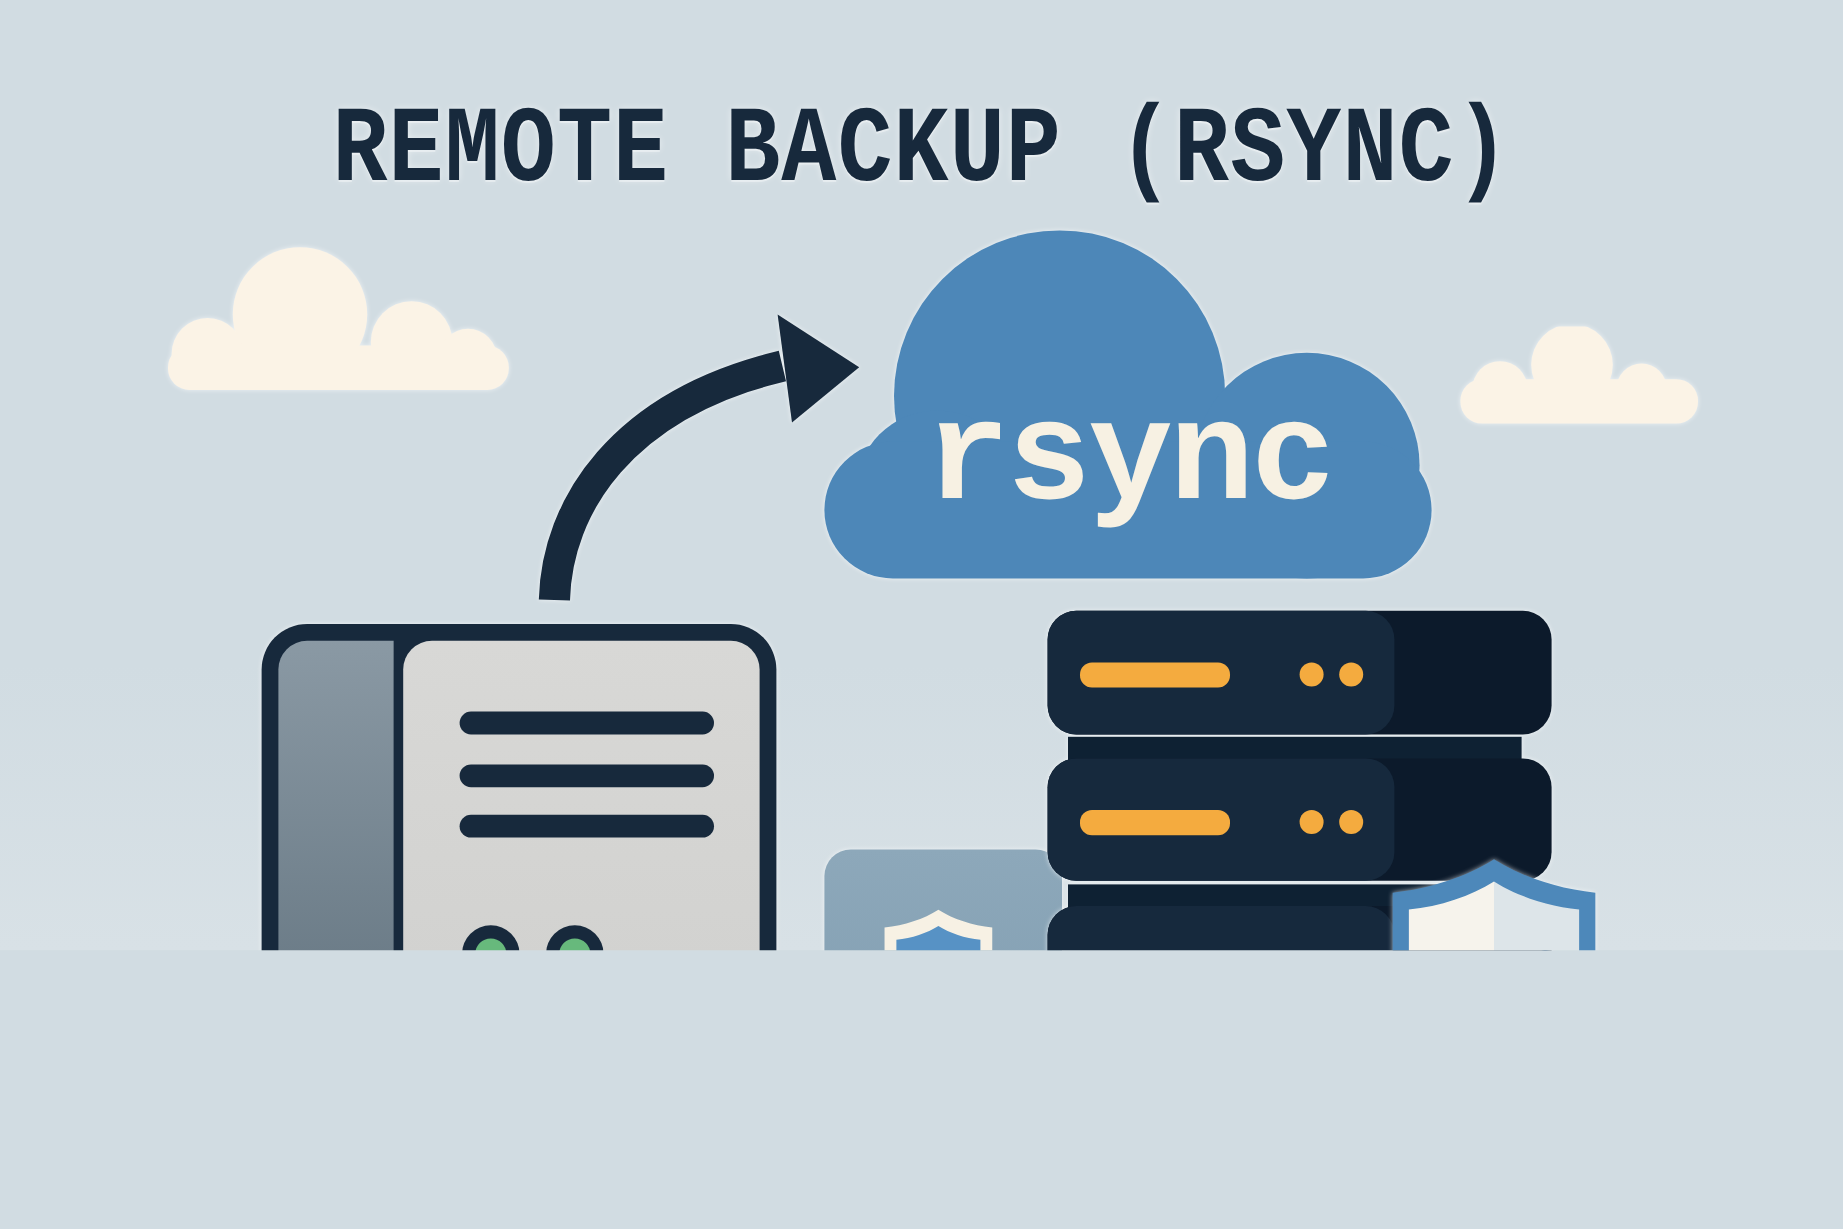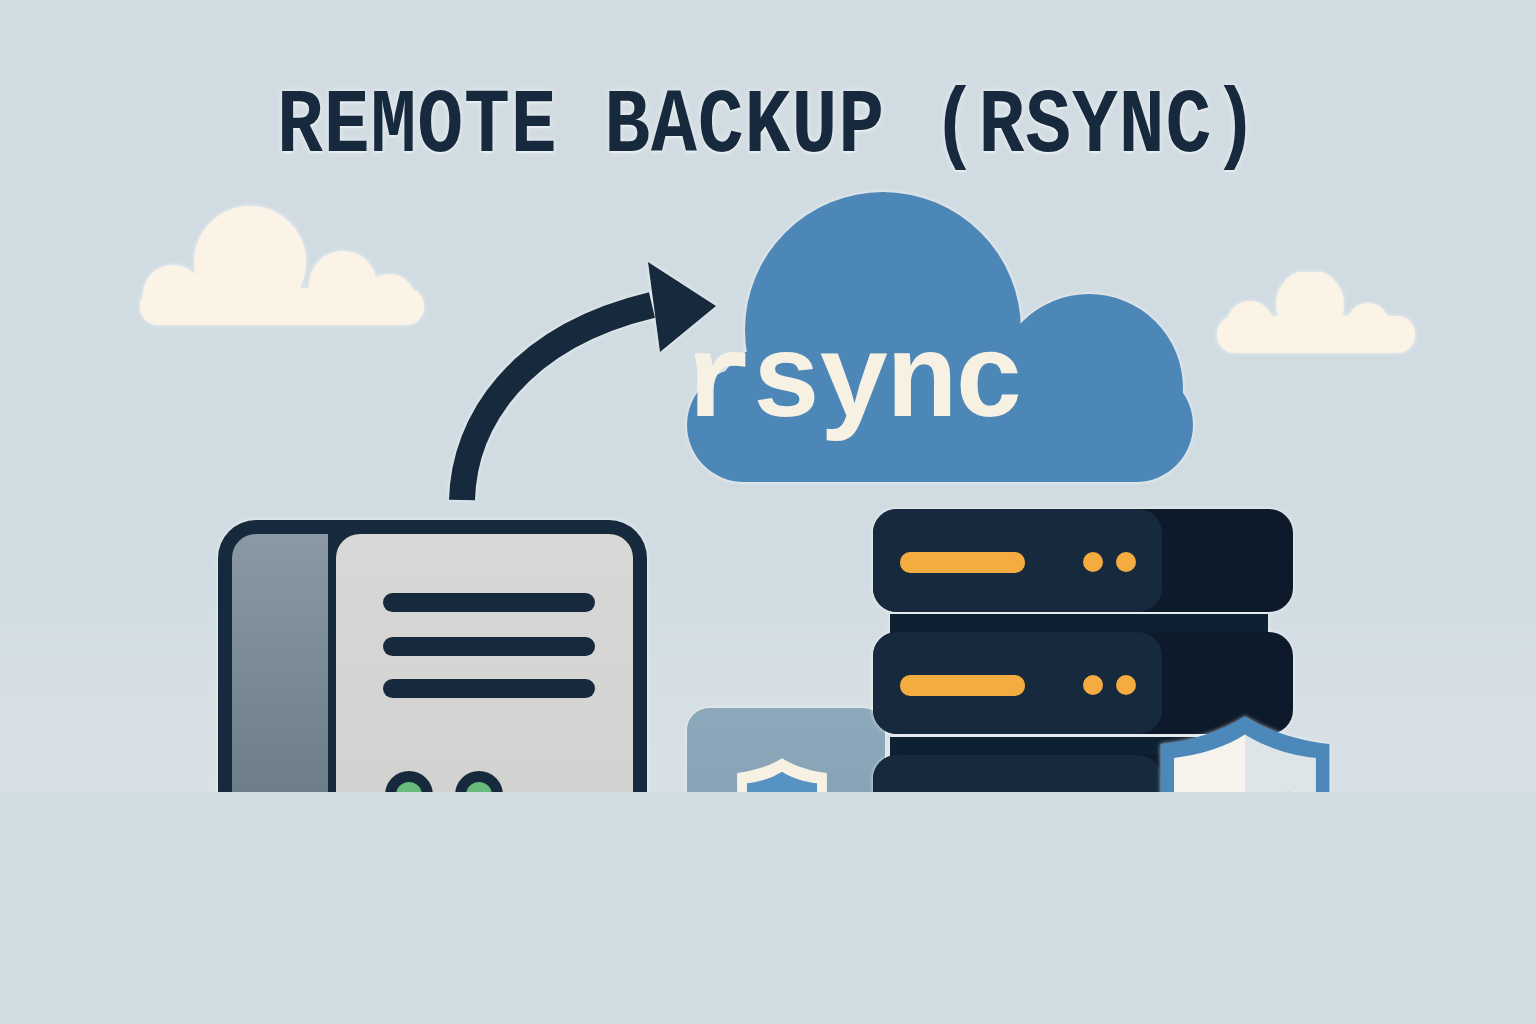--- a/index.html
+++ b/index.html
@@ -15,21 +15,21 @@
   .title{
     left:0;right:0;top:76px;text-align:center;
     font-size:90px;font-weight:700;letter-spacing:1px;
     color:var(--navy);transform:scaleX(.85);
     text-shadow:0 0 7px rgba(255,255,255,.55),0 2px 0 rgba(255,255,255,.35);
     white-space:nowrap;
   }
 
   
   .rsync-label{
-    left:683px;top:326px;width:515px;text-align:left;
+    left:683px;top:326px;width:515px;text-align:center;
     font-size:118px;line-height:1;font-weight:700;letter-spacing:-3px;
     color:var(--rsync-cream);
   }
 
   
   .ground{left:100px;top:946px;width:1334px;height:14px;border-radius:7px;background:var(--navy);}
 
   
   .panel{left:687px;top:708px;width:198px;height:240px;border-radius:22px 22px 0 0;
     background:linear-gradient(180deg,var(--panel-top),var(--panel-bottom));}

